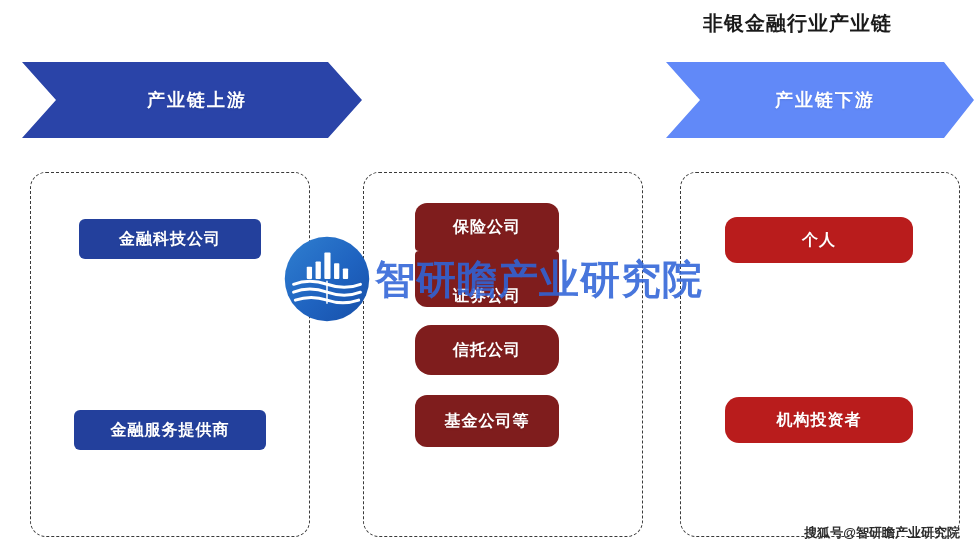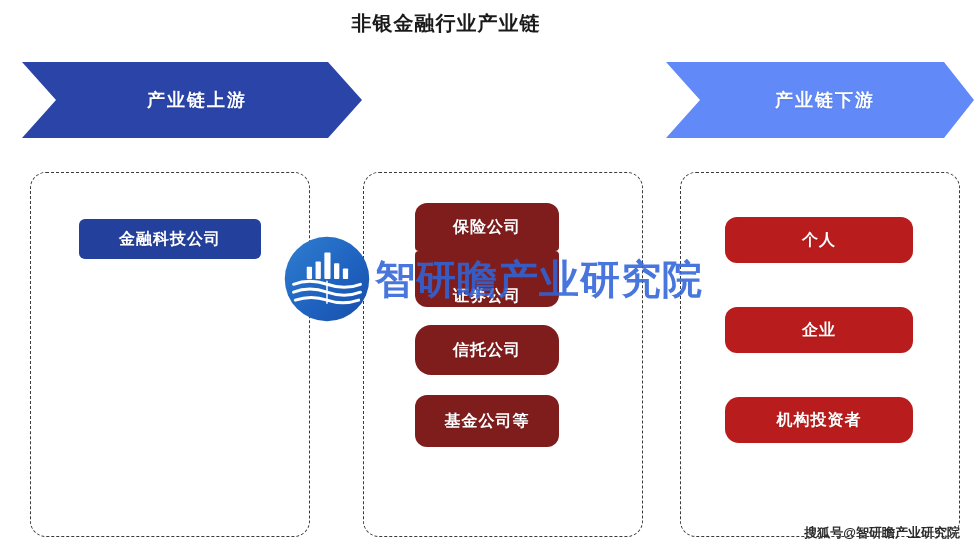--- a/index.html
+++ b/index.html
@@ -14,21 +14,21 @@
     overflow: hidden;
     font-family: "Liberation Sans", "DejaVu Sans", sans-serif;
   }
 
   
   .page-title {
     position: absolute;
     top: 10px;
     left: 0;
     width: 892px;
-    text-align: center;
+    text-align: right;
     font-size: 20px;
     font-weight: bold;
     color: #1a1a1a;
     letter-spacing: 1px;
   }
 
   
   .arrow-band {
     position: absolute;
     top: 62px;
@@ -194,20 +194,23 @@
   </div>
 </div>
 
 <div class="columns">
 
   <div class="column col-up">
     <div class="pill-stack">
       <div class="pill pill-1">
         <span>金融科技公司</span>
       </div>
+      <div class="pill pill-2">
+        <span>金融服务提供商</span>
+      </div>
     </div>
   </div>
 
   <div class="column col-mid">
     <div class="pill-stack">
       <div class="pill pill-1">
         <span>保险公司</span>
       </div>
       <div class="pill pill-2">
         <span>证券公司</span>
@@ -218,23 +221,20 @@
       <div class="pill pill-4">
         <span>基金公司等</span>
       </div>
     </div>
   </div>
 
   <div class="column col-down">
     <div class="pill-stack">
       <div class="pill pill-1">
         <span>个人</span>
-      </div>
-      <div class="pill pill-2">
-        <span>企业</span>
       </div>
       <div class="pill pill-3">
         <span>机构投资者</span>
       </div>
     </div>
   </div>
 
 </div>
 
 <div class="watermark">

